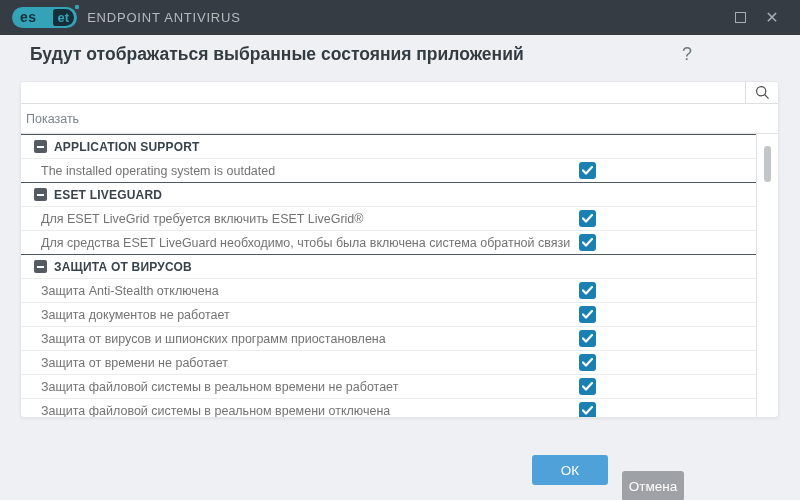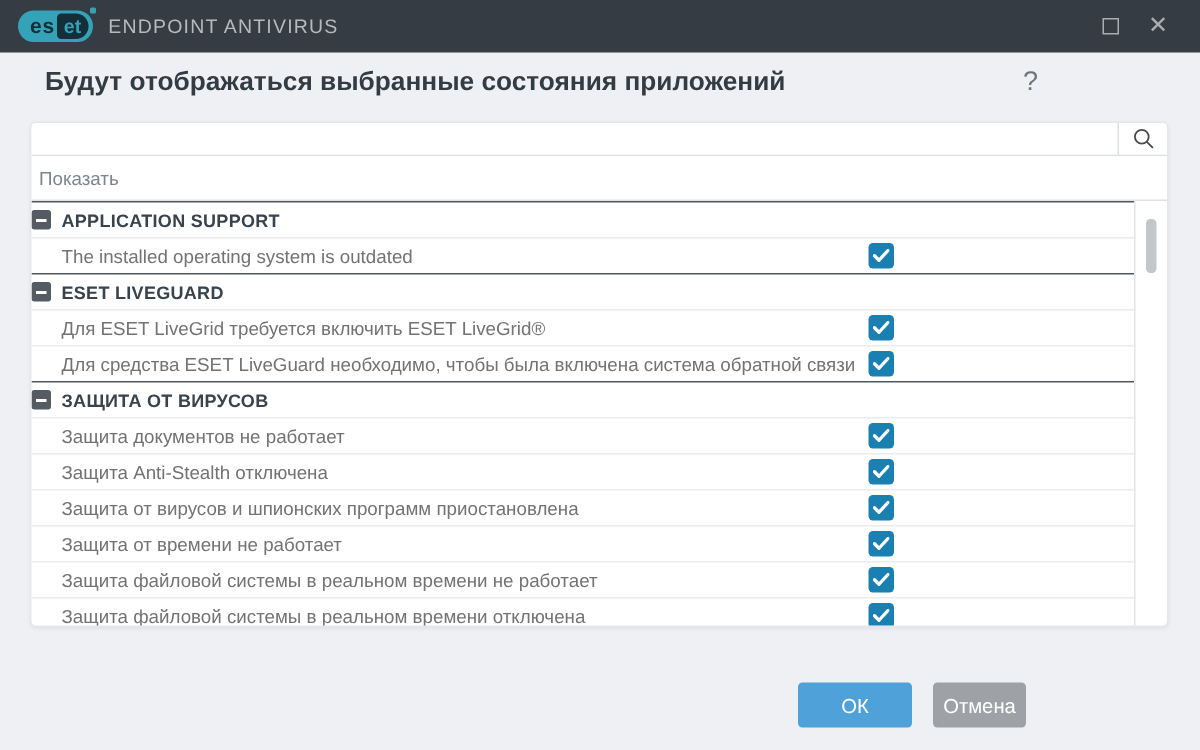--- a/index.html
+++ b/index.html
@@ -7,21 +7,21 @@
   body { font-family:"Liberation Sans", sans-serif; background:#eef0f3; overflow:hidden; }
   .window { position:relative; width:712px; height:500px; background:#eef0f3; }
 
   
   .titlebar { position:absolute; top:0; left:0; width:800px; height:35px;
     background:#353c43; display:flex; align-items:center; padding:0 12px; }
   .logo { position:relative; display:inline-flex; align-items:center; background:#35a3b7;
     border-radius:11px; height:21px; padding:0 3px 0 8px; margin-right:10px; }
   .logo-es { color:#142f3a; font-weight:bold; font-size:14px; letter-spacing:0.5px; line-height:21px; }
   .logo-et { background:#142f3a; color:#35a3b7; font-weight:bold; font-size:13px;
-    border-radius:3px 9px 9px 3px; padding:0 5px; margin-left:1px; line-height:17px; height:17px; }
+    border-radius:3px 9px 9px 3px; padding:0 5px; margin-left:16px; line-height:17px; height:17px; }
   .logo-dot { position:absolute; top:-2px; right:-2px; width:4px; height:4px; border-radius:1px; background:#35a3b7; }
   .titlebar-title { color:#b6babd; font-size:13px; letter-spacing:0.8px; }
   .titlebar-spacer { flex:1; }
   .win-btn { width:32px; height:35px; display:flex; align-items:center; justify-content:center; cursor:pointer; }
   .maximize-glyph { width:11px; height:11px; border:1px solid #a9adb1; }
   .close-glyph { color:#a9adb1; font-size:16px; line-height:16px; }
 
   
   .heading-row { position:absolute; top:44px; left:14px; right:16px;
     display:flex; justify-content:space-between; align-items:flex-start; }
@@ -43,40 +43,40 @@
   .scroll-strip { width:22px; border-left:1px solid #e2e4e7; position:relative; }
   .scroll-thumb { position:absolute; left:7px; top:12px; width:7px; height:36px;
     border-radius:3px; background:#c4c7ca; cursor:pointer; }
 
   .table-header { display:flex; height:30px; border-bottom:1px solid #e0e2e4; align-items:center; }
   .th-name { width:553px; padding-left:20px; border-right:1px solid #e0e2e4;
     font-size:12.5px; color:#7b858d; height:100%; display:flex; align-items:center; }
   .th-show { padding-left:5px; font-size:12.5px; color:#7b858d; }
 
   .row { display:flex; align-items:center; height:24px; width:100%; cursor:default; }
-  .row.group { border-top:1px solid #4f585f; padding-left:0; cursor:pointer; }
+  .row.group { border-top:1px solid #4f585f; padding-left:13px; cursor:pointer; }
   .row.item  { border-top:1px solid #ebecee; }
   .row.item:first-child, .row.group:first-child { border-top-color:#4f585f; }
   .minus-icon { width:13px; height:13px; background:#545b62; border-radius:2px;
     display:inline-flex; align-items:center; justify-content:center; margin-right:7px; flex:0 0 auto; }
   .minus-bar { width:7px; height:2px; background:#ffffff; }
   .group-label { font-size:12px; font-weight:bold; color:#39434c; letter-spacing:0.2px;
     white-space:nowrap; overflow:hidden; }
   .item-label { font-size:12.5px; color:#737373; padding-left:20px; width:553px;
     white-space:nowrap; overflow:hidden; flex:0 0 auto; }
   .checkbox { width:17px; height:17px; border-radius:3px; background:#1a80b2; margin-left:5px;
     display:flex; align-items:center; justify-content:center; cursor:pointer; flex:0 0 auto; }
 
   
   .footer { position:absolute; top:455px; left:0; right:28px; display:flex;
     justify-content:flex-end; gap:14px; }
   .btn { height:30px; border:none; border-radius:3px; color:#ffffff; font-size:13.5px;
     font-family:"Liberation Sans", sans-serif; cursor:pointer; }
   .btn-ok { width:76px; background:#4fa1d9; }
-  .btn-cancel { width:62px; background:#9ea2a6; }
+  .btn-cancel { width:62px; background:#9ea2a6;margin-top:16px; }
 </style>
 </head>
 <body>
 
 <div class="window">
 
   <div class="titlebar">
     <span class="logo">
       <span class="logo-es">es</span>
       <span class="logo-et">et</span>
@@ -156,30 +156,30 @@
   </div>
 
   <div class="row group">
     <span class="minus-icon">
               <span class="minus-bar"></span>
             </span>
     <span class="group-label">ЗАЩИТА ОТ ВИРУСОВ</span>
   </div>
 
   <div class="row item">
+    <span class="item-label">Защита Anti-Stealth отключена</span>
+    <span class="checkbox">
+      <svg width="11" height="9" viewBox="0 0 11 9">
+        <polyline points="1,4.5 4,7.5 10,1" fill="none" stroke="#ffffff" stroke-width="2.2" stroke-linecap="round" stroke-linejoin="round"></polyline>
+      </svg>
+    </span>
+  </div>
+
+  <div class="row item">
     <span class="item-label">Защита документов не работает</span>
-    <span class="checkbox">
-      <svg width="11" height="9" viewBox="0 0 11 9">
-        <polyline points="1,4.5 4,7.5 10,1" fill="none" stroke="#ffffff" stroke-width="2.2" stroke-linecap="round" stroke-linejoin="round"></polyline>
-      </svg>
-    </span>
-  </div>
-
-  <div class="row item">
-    <span class="item-label">Защита Anti-Stealth отключена</span>
     <span class="checkbox">
       <svg width="11" height="9" viewBox="0 0 11 9">
         <polyline points="1,4.5 4,7.5 10,1" fill="none" stroke="#ffffff" stroke-width="2.2" stroke-linecap="round" stroke-linejoin="round"></polyline>
       </svg>
     </span>
   </div>
 
   <div class="row item">
     <span class="item-label">Защита от вирусов и шпионских программ приостановлена</span>
     <span class="checkbox">

